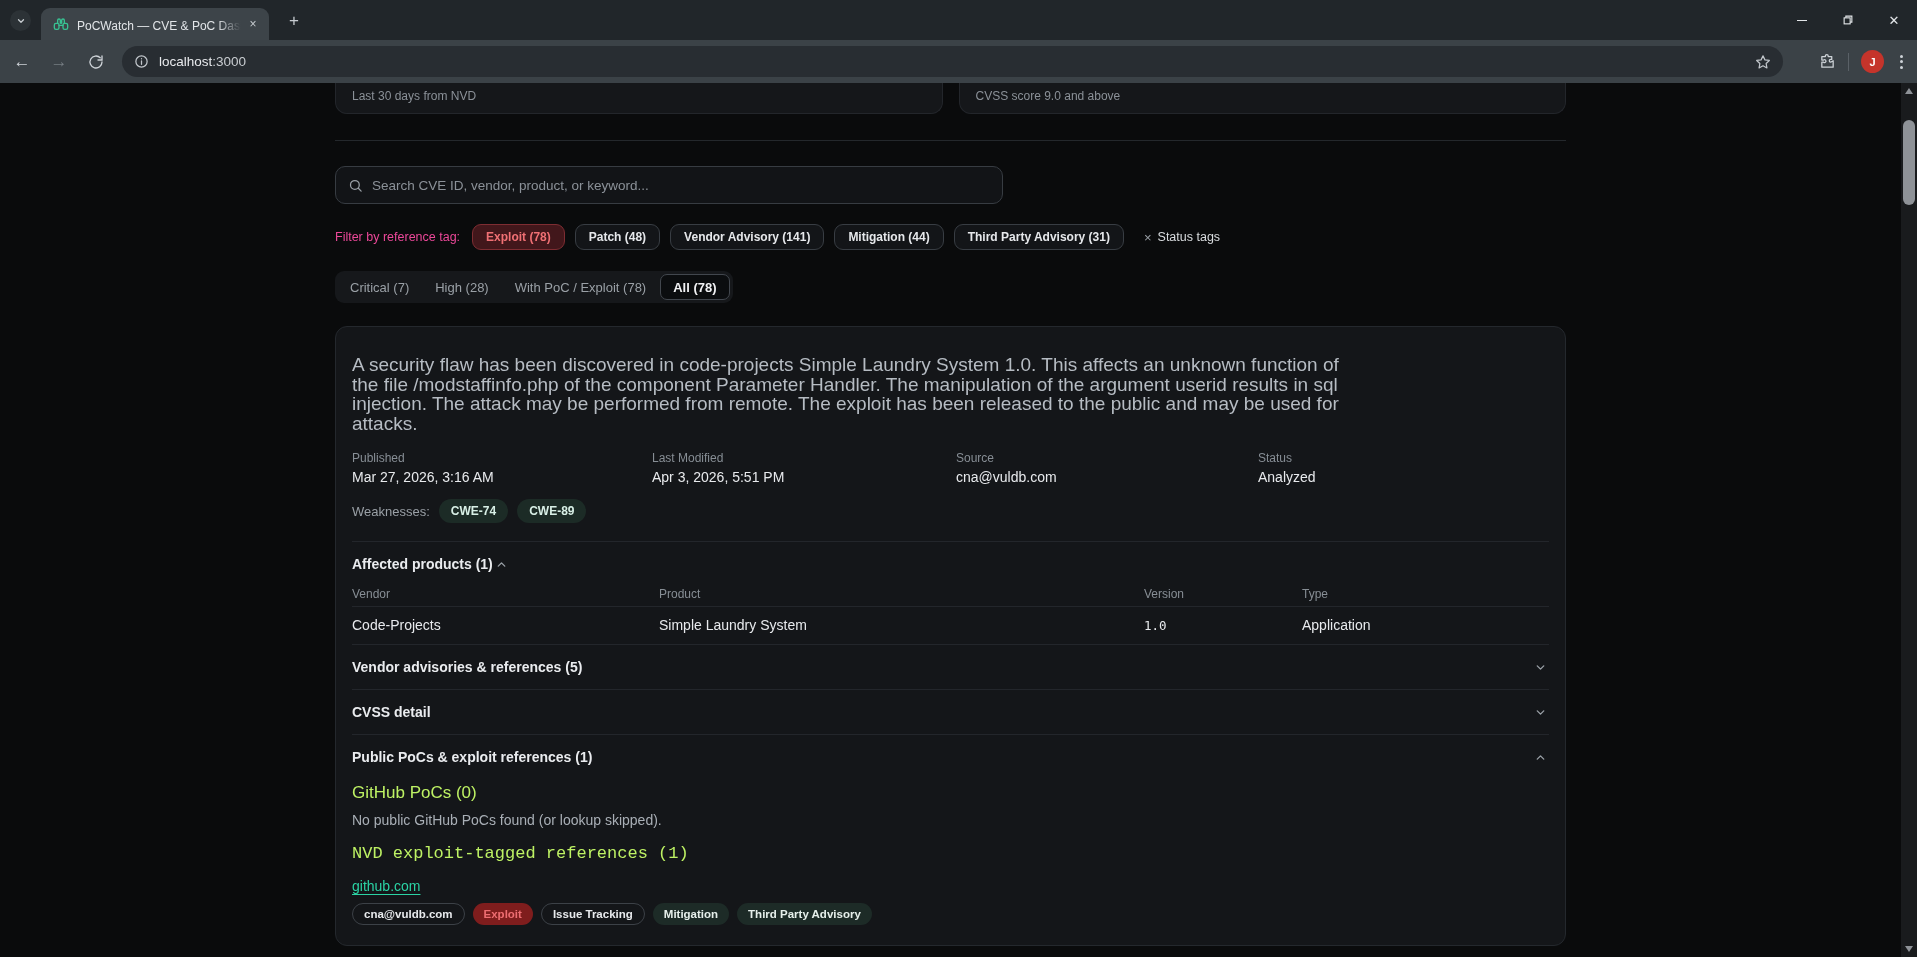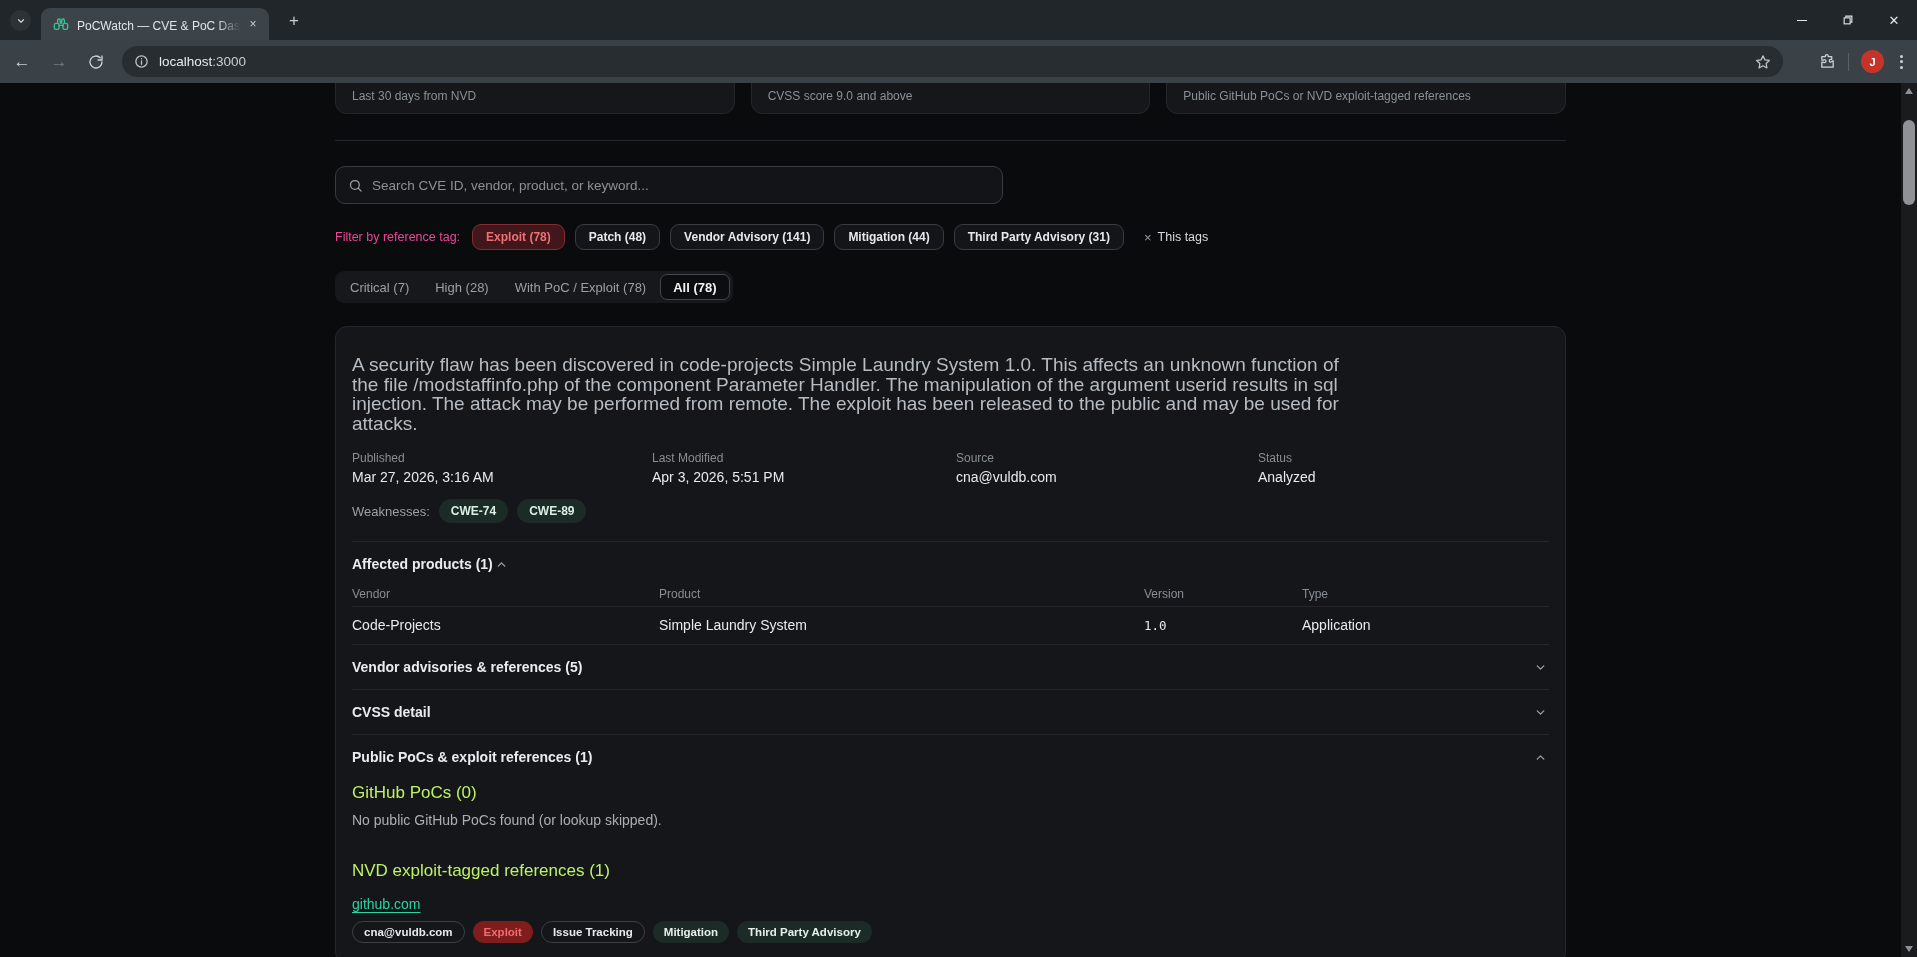--- a/index.html
+++ b/index.html
@@ -113,21 +113,21 @@
   .mono { font-family:"DejaVu Sans Mono", monospace; font-size:12.5px; }
 
   .section-row { height:44px; display:flex; align-items:center; justify-content:space-between; }
 
   .sub-label { font-size:17px; color:#bef264; }
   .poc-body { margin-top:4px; }
   .empty-text { margin-top:9px; font-size:14px; color:#a9afb6; }
   .ref-link { margin-top:16px; display:inline-block; font-size:14px; color:#2bd3a4;
     text-decoration:underline; text-underline-offset:3px; }
   .ref-link-wrap { margin-top:14px; }
-  .nvd-label { margin-top:33px; }
+  .nvd-label { margin-top:16px;font-family:Liberation Mono, monospace; }
   .tag-row { margin-top:8px; display:flex; gap:8px; }
   .tag { height:22px; padding:0 11px; display:inline-flex; align-items:center; border-radius:999px;
     font-size:11.5px; font-weight:600; color:#e8eaed; }
   .tag.outline { border:1px solid #3c4147; }
   .tag.red { background:#7f1d1d; color:#ee6d71; }
   .tag.teal { background:#1d2b27; color:#e6efeb; }
 
   .next-card { margin-top:12px; height:12px; background:#141619; border:1px solid #24282d;
     border-bottom:none; border-radius:12px 12px 0 0; }
 
@@ -233,23 +233,20 @@
   </div>
 
   <div class="content">
 
     <div class="stats-row">
       <div class="stat-card">
         <div class="stat-caption">Last 30 days from NVD</div>
       </div>
       <div class="stat-card">
         <div class="stat-caption">CVSS score 9.0 and above</div>
-      </div>
-      <div class="stat-card">
-        <div class="stat-caption">Public GitHub PoCs or NVD exploit-tagged references</div>
       </div>
     </div>
 
     <div class="divider-main"></div>
 
     <div class="searchbox">
       <span>
         <svg width="15" height="15" viewBox="0 0 24 24" fill="none" stroke="#9aa0a6" stroke-width="2" stroke-linecap="round">
             <circle cx="11" cy="11" r="7"></circle>
             <line x1="16.5" y1="16.5" x2="21" y2="21"></line>
@@ -260,21 +257,21 @@
 
     <div class="filter-row">
       <span class="filter-label">Filter by reference tag:</span>
       <span class="pill red">Exploit (78)</span>
       <span class="pill">Patch (48)</span>
       <span class="pill">Vendor Advisory (141)</span>
       <span class="pill">Mitigation (44)</span>
       <span class="pill">Third Party Advisory (31)</span>
       <span class="clear-tags">
         <span class="clear-x">×</span>
-        <span>This tags</span>
+        <span>Status tags</span>
       </span>
     </div>
 
     <div class="tabs">
       <span class="tab-item">Critical (7)</span>
       <span class="tab-item">High (28)</span>
       <span class="tab-item">With PoC / Exploit (78)</span>
       <span class="tab-item active">All (78)</span>
     </div>
 

